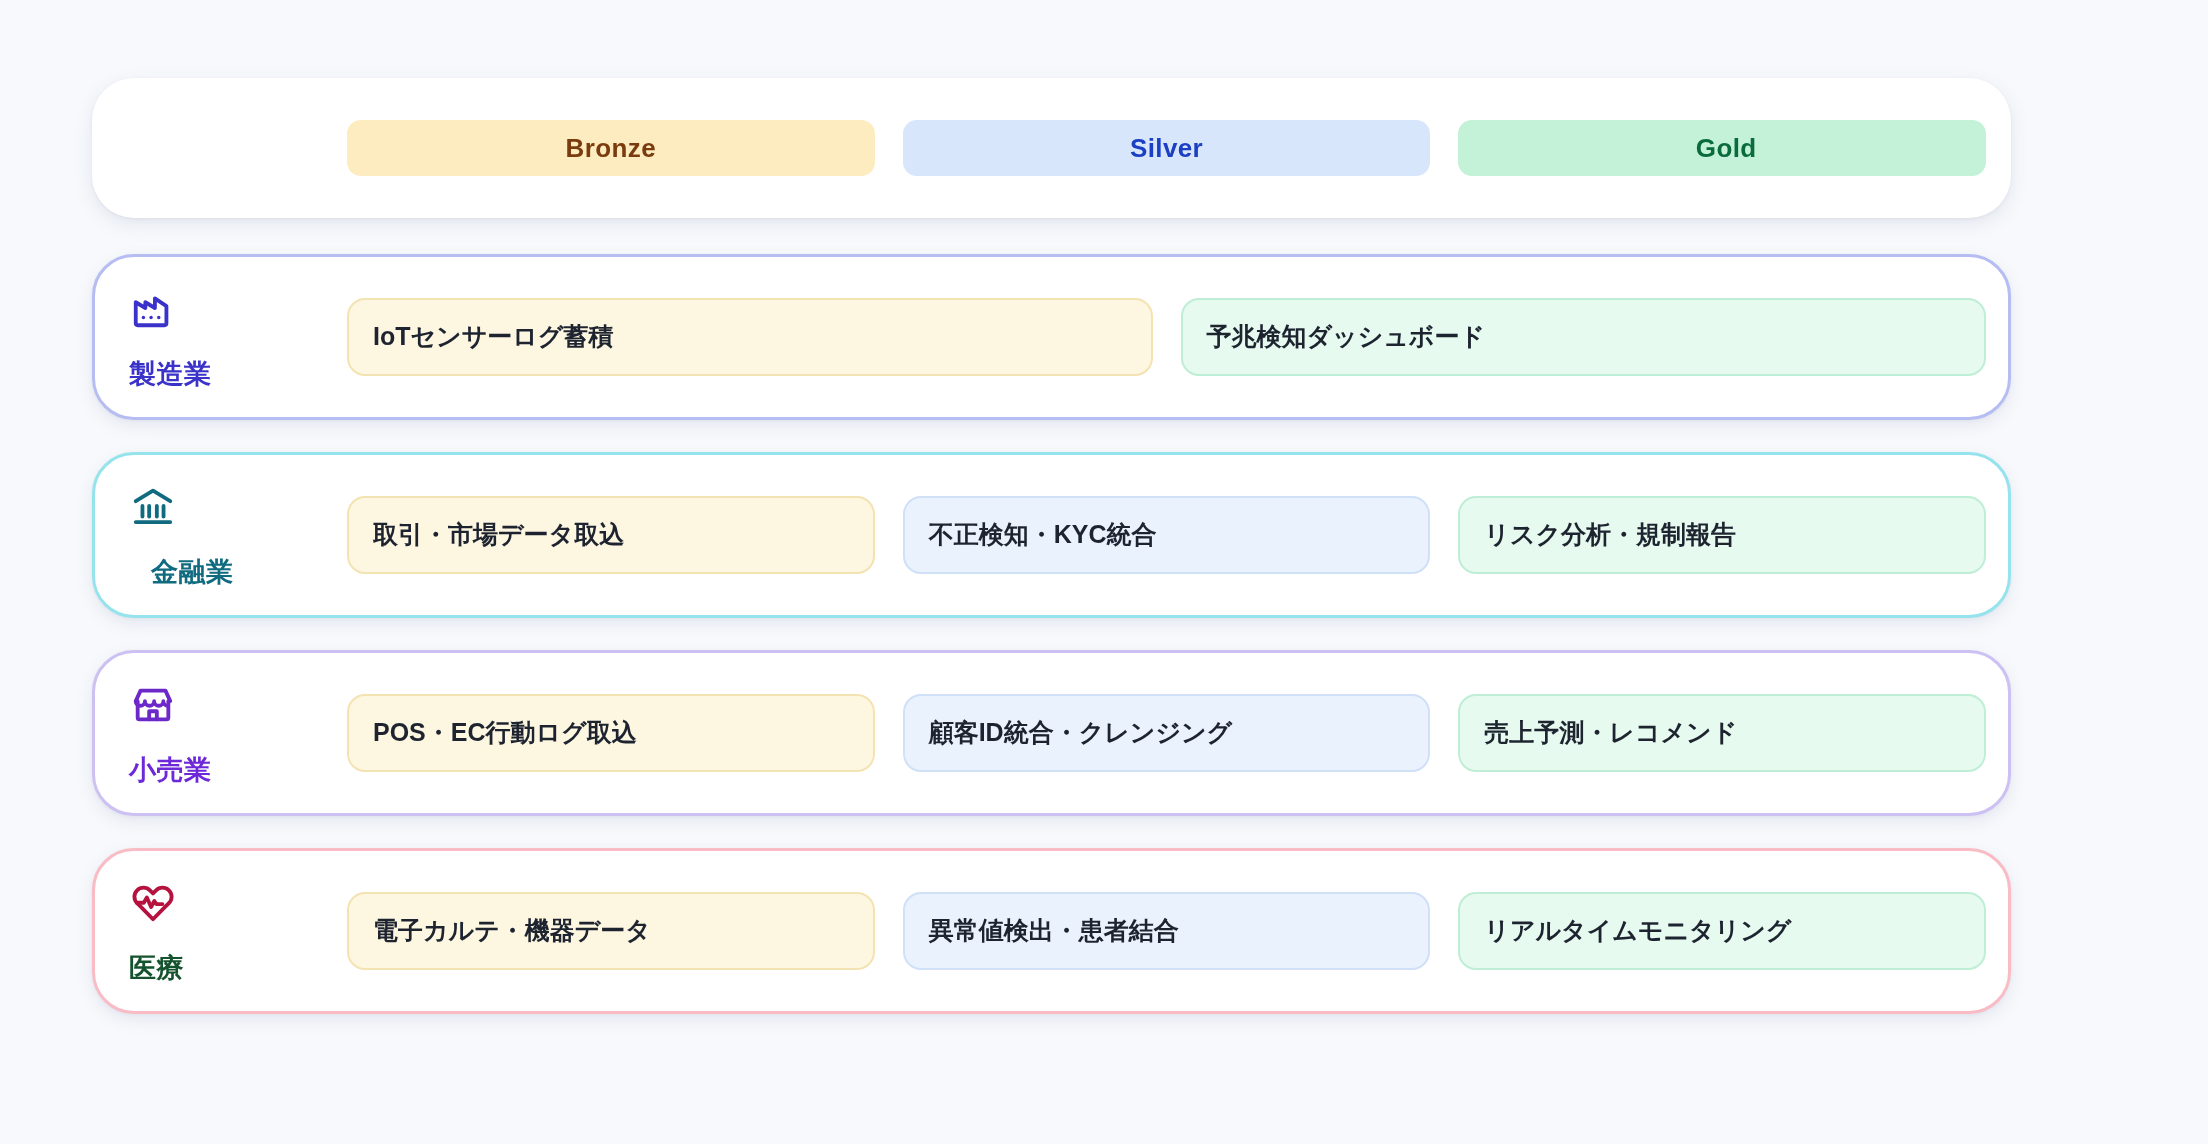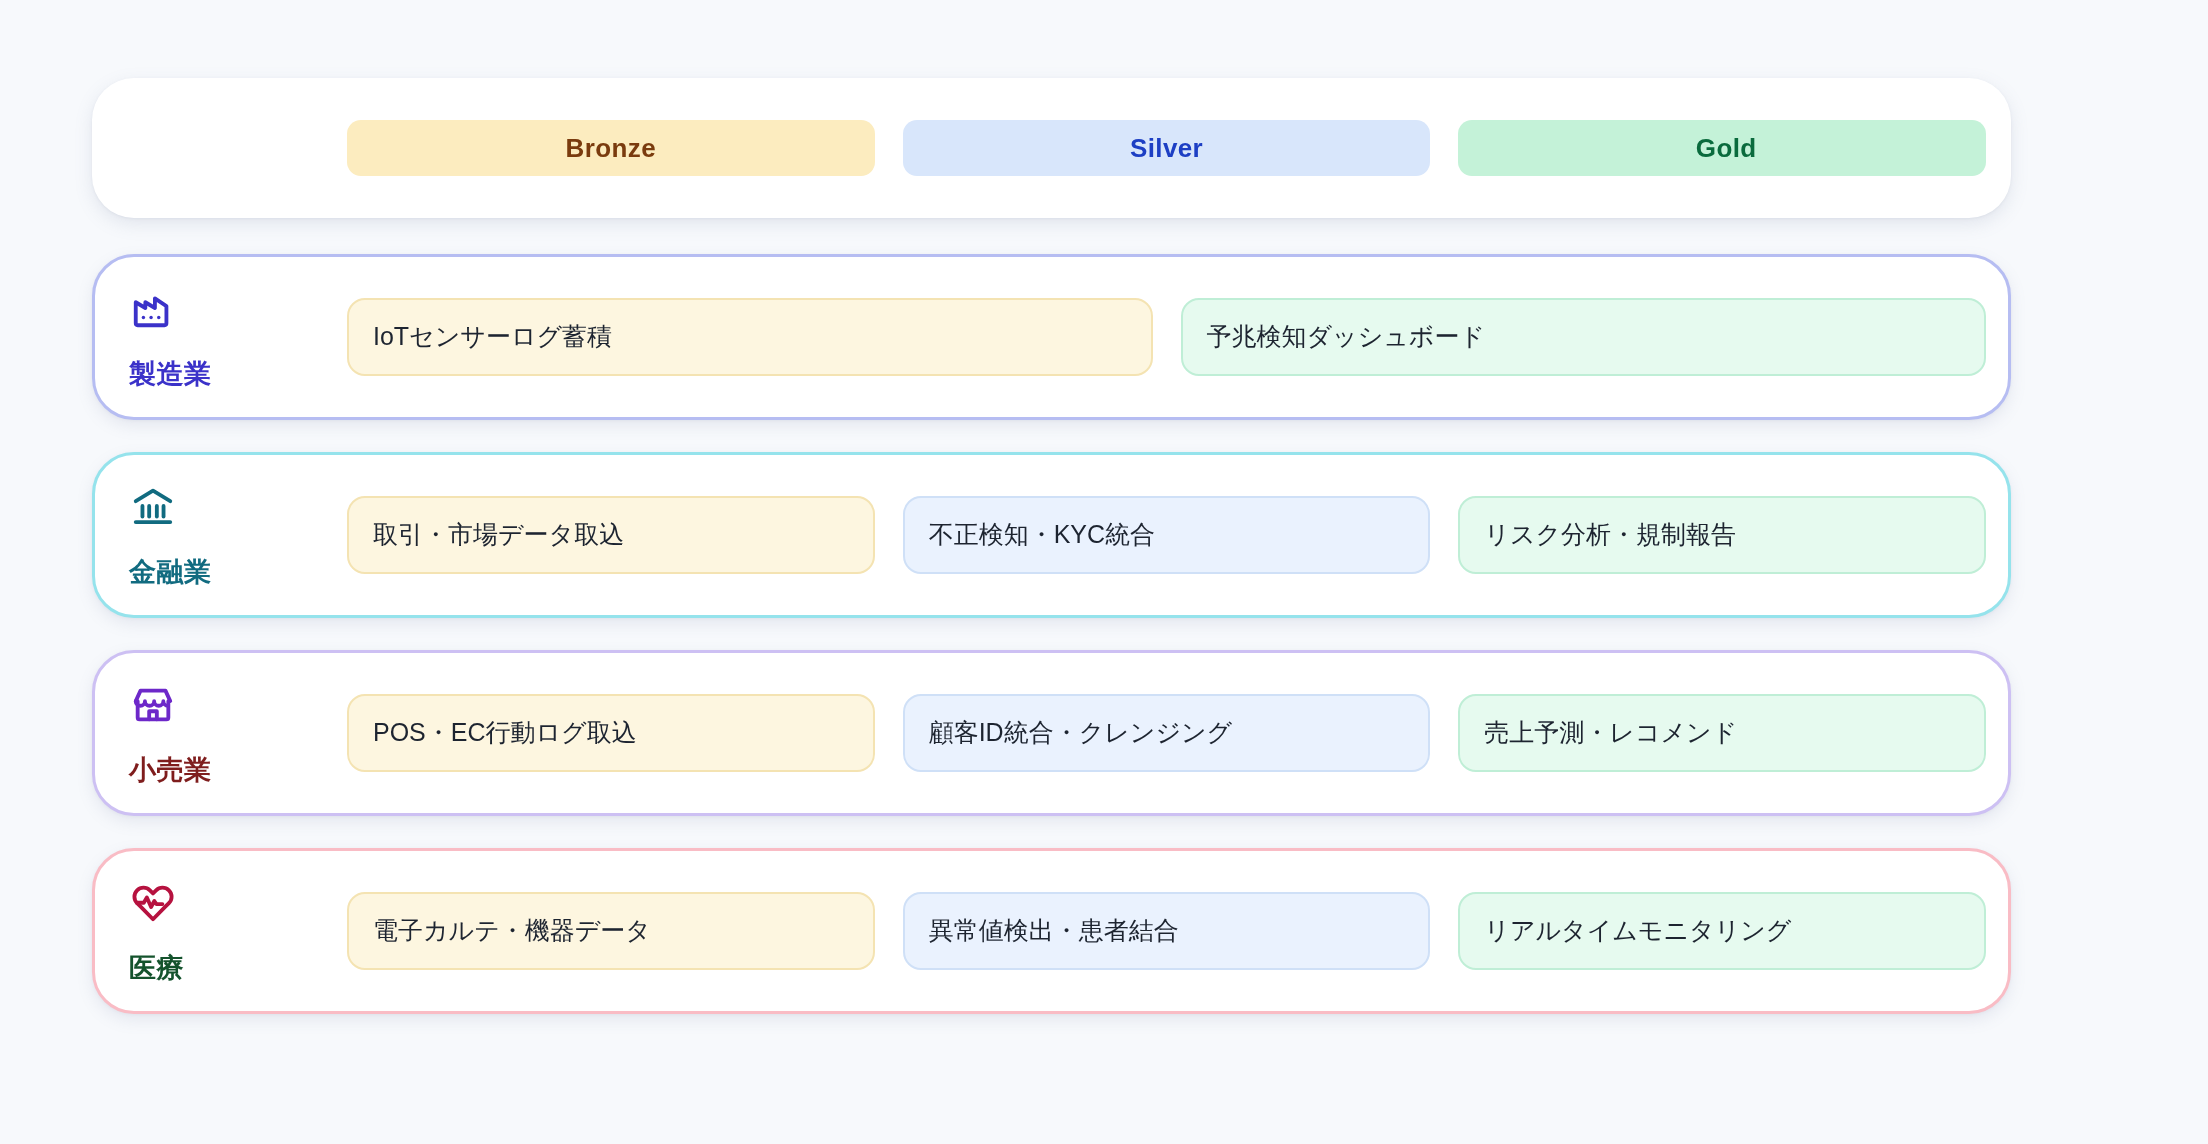--- a/index.html
+++ b/index.html
@@ -118,21 +118,21 @@
 
   
   .data-pill {
     width: 100%;
     min-height: 78px;
     border-radius: 18px;
     display: flex;
     align-items: center;
     padding: 14px 24px;
     font-size: 25px;
-    font-weight: 400;
+    font-weight: 700;
     line-height: 1.25;
     color: #1d2430;
   }
 
   .pill-bronze {
     background: #fdf6e0;
     border: 2px solid #f4e3b2;
   }
   .pill-silver {
     background: #eaf2fe;
@@ -143,22 +143,22 @@
     border: 2px solid #bfeed6;
   }
 
   
   .row-accent-manufacturing { border: 3px solid #b6bdf2; }
   .row-accent-finance       { border: 3px solid #95e3ec; }
   .row-accent-retail        { border: 3px solid #cdc0f3; }
   .row-accent-healthcare    { border: 3px solid #f9bcc5; }
 
   .label-manufacturing { color: #3b32c9; }
-  .label-finance       { color: #116b80; }
-  .label-retail        { color: #7f1d1d; }
+  .label-finance       { color: #116b80; margin-left: 22px; }
+  .label-retail        { color: #6d28d9; }
   .label-healthcare    { color: #14532d; }
 </style>
 </head>
 <body>
 
 <div class="matrix">
 
   <div class="row header-row">
     <div class="label-cell"></div>
     <div class="cells">

